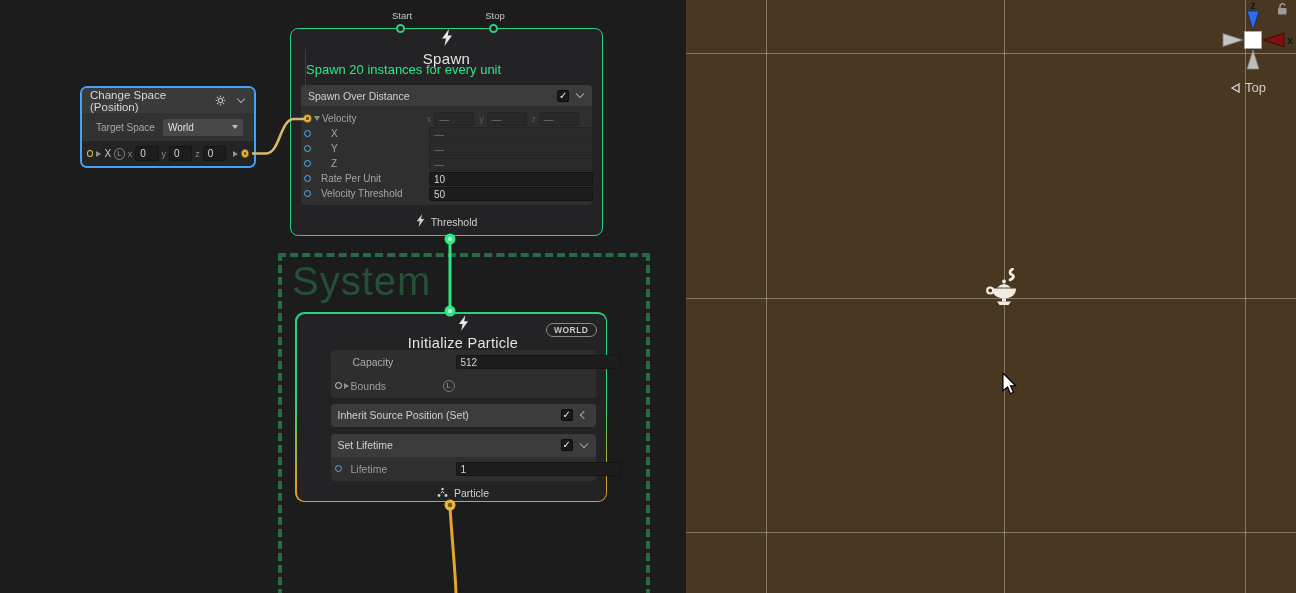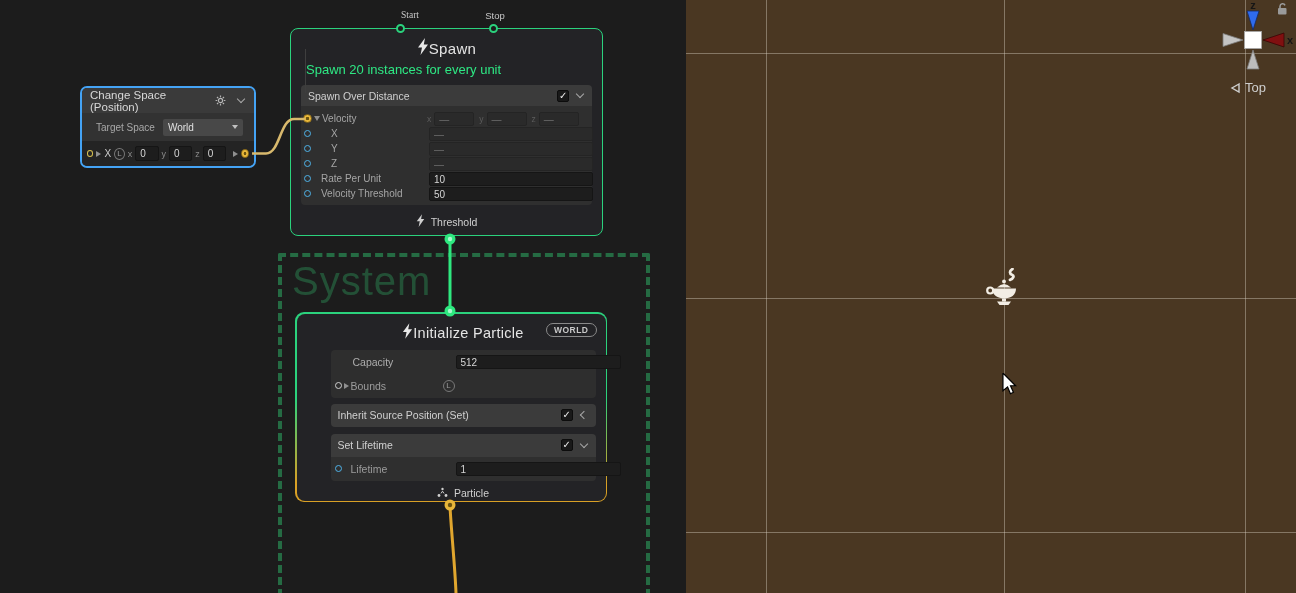--- a/index.html
+++ b/index.html
@@ -10,21 +10,21 @@
   
   .graph-pane { position:absolute; left:0; top:0; width:686px; height:593px; background:#1c1c1c; overflow:hidden; }
 
   
   .system-group { position:absolute; left:278px; top:253px; width:372px; height:356px;
     border:4px dashed #256b43; border-radius:2px; }
   .system-title { position:absolute; left:10px; top:2px; font-size:40px; color:#2a7c4d; opacity:.55; letter-spacing:1px; }
 
   
   .vfx-node { position:absolute; border-radius:8px; background:#232326; z-index:10; }
-  .node-header { display:flex; align-items:center; justify-content:center; gap:0; padding-top:8px; height:30px; }
+  .node-header { display:flex; align-items:center; justify-content:center; gap:0; padding-top:8px; height:30px;flex-direction:column; }
   .node-title { font-size:15px; color:#e4e4e4; letter-spacing:.3px; }
   .bolt { display:inline-block; }
   .blockhdr { height:21px; background:#3b3b3b; border-radius:4px 4px 0 0; display:flex; align-items:center; padding:0 7px; }
   .blockhdr.solo { border-radius:4px; height:23px; }
   .blockhdr .bt { font-size:10.5px; color:#d0d0d0; }
   .blockbody { background:#2f2f2f; border-radius:0 0 4px 4px; padding:5px 0 4px 0; }
   .checkbox { width:12px; height:12px; background:#191919; border:1px solid #0c0c0c; border-radius:2px;
     margin-left:auto; position:relative; }
   .checkbox::after { content:"✓"; position:absolute; left:1px; top:-1px; font-size:10px; color:#ececec; }
   .chev { width:6px; height:6px; border-right:1.5px solid #a8a8a8; border-bottom:1.5px solid #a8a8a8; display:inline-block; }
@@ -150,21 +150,21 @@
         <span class="field">0</span>
         <span class="axis">z</span>
         <span class="field">0</span>
         <span class="tri-r" style="margin-left:4px"></span>
         <span class="port goldfill"></span>
       </div>
     </div>
 
     <div class="vfx-node spawn-node">
       <div class="flowport" style="left:105px; top:-5.5px;">
-        <span class="flowport-label" style="left:12px;font-family:Liberation Serif, serif;">Start</span>
+        <span class="flowport-label" style="left:4px;">Start</span>
       </div>
       <div class="flowport" style="left:198px; top:-5.5px;">
         <span class="flowport-label" style="left:4px;">Stop</span>
       </div>
       <div class="node-header">
         <span class="bolt">
           <svg width="12" height="17" viewBox="0 0 12 17">
               <polygon points="8,0 1,9.5 5,9.5 3.5,17 11,6.5 6.8,6.5" fill="#e8e8e8"></polygon>
             </svg>
         </span>

